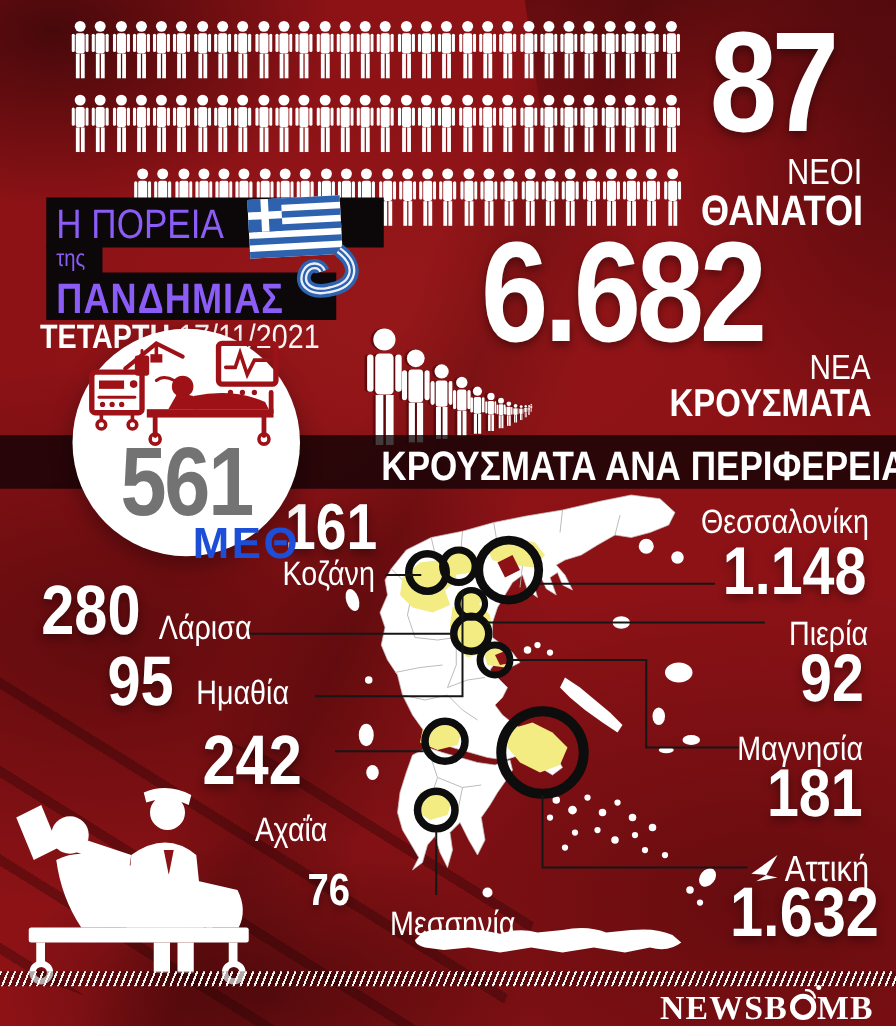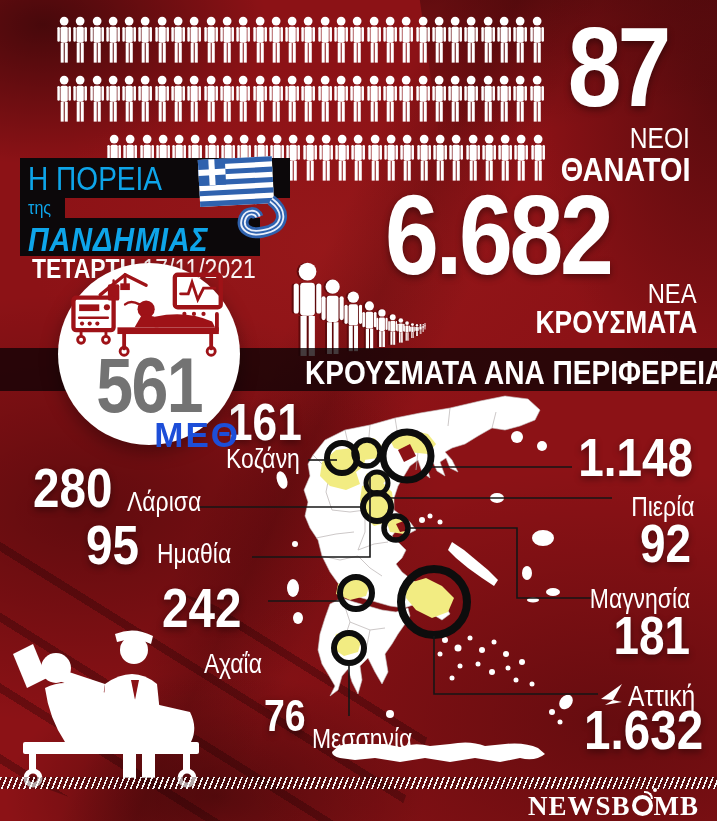--- a/index.html
+++ b/index.html
@@ -35,24 +35,24 @@
 
   
   #deaths-count{left:538px;top:10px;width:158px;text-align:center;font-size:114px;font-weight:800;letter-spacing:-5px;z-index:2;}
   #deaths-l1{left:520px;top:124px;width:170px;text-align:right;font-size:29px;font-weight:400;z-index:2;}
   #deaths-l2{left:500px;top:152px;width:190px;text-align:right;font-size:34px;font-weight:800;z-index:2;}
   #cases-count{left:288px;top:178px;width:420px;text-align:center;font-size:114px;font-weight:800;letter-spacing:-4px;z-index:2;}
   #cases-l1{left:540px;top:280px;width:157px;text-align:right;font-size:28px;font-weight:400;z-index:2;}
   #cases-l2{left:470px;top:307px;width:227px;text-align:right;font-size:31px;font-weight:800;z-index:2;}
 
   
-  .tband{position:absolute;left:20px;background:#0c080a;color:#0ea5e9;z-index:3;}
+  .tband{position:absolute;left:37px;background:#0c080a;color:#8b5cf6;z-index:3;}
   #t1{top:158px;height:38px;font-size:33px;font-weight:500;padding:2px 10px 0 8px;width:252px;}
   #t2{top:196px;height:22px;font-size:19px;font-weight:400;padding:1px 10px 0 8px;}
-  #t3{top:218px;height:36px;font-size:34px;font-weight:800;padding:2px 20px 0 8px;letter-spacing:1px;font-style:italic;}
+  #t3{top:218px;height:36px;font-size:34px;font-weight:800;padding:2px 10px 0 8px;letter-spacing:1px;}
   #t4{position:absolute;left:32px;top:256px;font-size:27px;z-index:3;background:transparent;}
   #t4 .day{font-weight:800;}
   #t4 .date{font-weight:400;opacity:.95;}
 
   #flag{position:absolute;left:197px;top:156px;width:108px;height:102px;z-index:4;}
 
   
   #queue{position:absolute;left:293px;top:256px;width:170px;height:100px;z-index:2;}
   #queue svg{position:absolute;fill:#fff;filter:drop-shadow(-1.6px 0 0 rgba(90,8,10,.9));}
 
@@ -1095,23 +1095,24 @@
 
   <div class="abs rg-num cl shadow" style="left:33px;top:460px;font-size:56px;"><span>280</span></div>
   <div class="abs rg-name cl" style="left:127px;top:489px;font-size:27px;"><span>Λάρισα</span></div>
 
   <div class="abs rg-num cl shadow" style="left:86px;top:517px;font-size:56px;"><span>95</span></div>
   <div class="abs rg-name cl" style="left:157px;top:541px;font-size:27px;"><span>Ημαθία</span></div>
 
   <div class="abs rg-num cl shadow" style="left:162px;top:580px;font-size:56px;"><span>242</span></div>
   <div class="abs rg-name cl" style="left:204px;top:631px;font-size:27px;margin-top:20px;"><span>Αχαΐα</span></div>
 
-  <div class="abs rg-num cl shadow" style="left:246px;top:694px;font-size:44px;margin-left:18px;"><span>76</span></div>
+  <div class="abs rg-num cl shadow" style="left:246px;top:694px;font-size:36px;"><span>76</span></div>
   <div class="abs rg-name cl" style="left:312px;top:726px;font-size:27px;"><span>Μεσσηνία</span></div>
 
+  <div class="abs rg-name cr" style="right:22px;top:404px;font-size:27px;"><span>Θεσσαλονίκη</span></div>
   <div class="abs rg-num cr shadow" style="right:24px;top:430px;font-size:54px;"><span>1.148</span></div>
 
   <div class="abs rg-name cr" style="right:22px;top:494px;font-size:27px;"><span>Πιερία</span></div>
   <div class="abs rg-num cr shadow" style="right:26px;top:516px;font-size:54px;"><span>92</span></div>
 
   <div class="abs rg-name cr" style="right:27px;top:586px;font-size:27px;"><span>Μαγνησία</span></div>
   <div class="abs rg-num cr shadow" style="right:27px;top:608px;font-size:54px;"><span>181</span></div>
 
   <div class="abs rg-name cr" style="right:22px;top:682px;font-size:29px;"><span>Αττική</span></div>
   <div class="abs rg-num cr shadow" style="right:14px;top:702px;font-size:56px;"><span>1.632</span></div>

